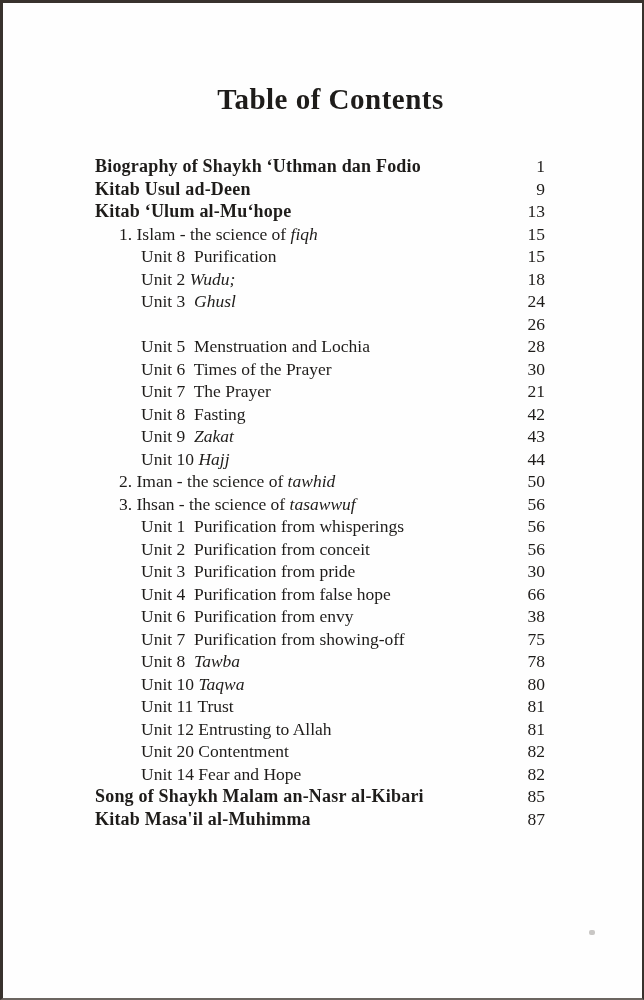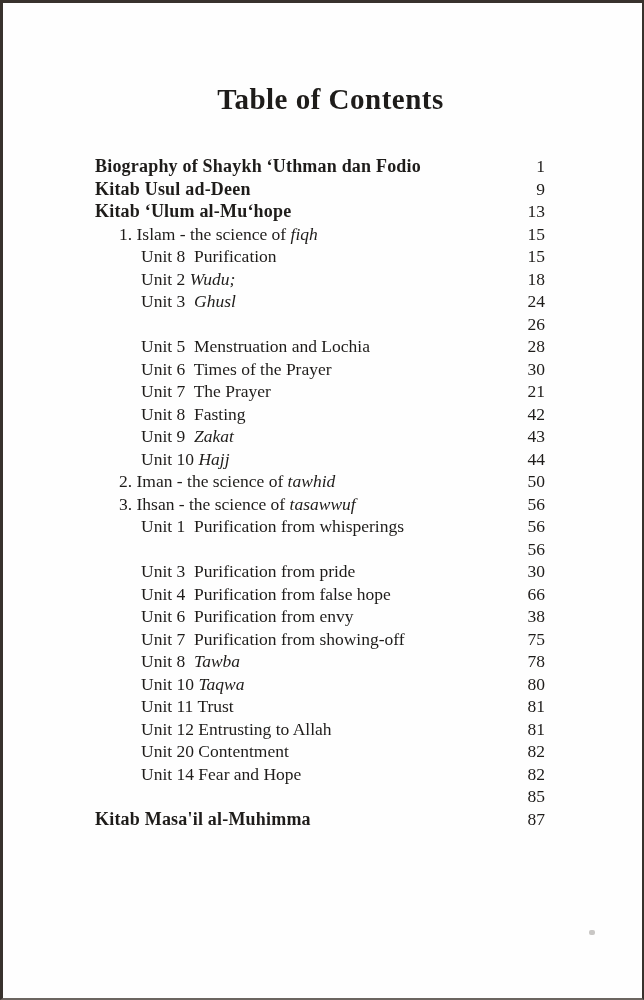--- a/index.html
+++ b/index.html
@@ -134,20 +134,21 @@
       </div>
       <div class="row i1">
         <span class="label">3. Ihsan - the science of <i>tasawwuf</i></span>
         <span class="page-num">56</span>
       </div>
       <div class="row i2">
         <span class="label">Unit 1  Purification from whisperings</span>
         <span class="page-num">56</span>
       </div>
       <div class="row i2">
+        <span class="label">Unit 2  Purification from conceit</span>
         <span class="page-num">56</span>
       </div>
       <div class="row i2">
         <span class="label">Unit 3  Purification from pride</span>
         <span class="page-num">30</span>
       </div>
       <div class="row i2">
         <span class="label">Unit 4  Purification from false hope</span>
         <span class="page-num">66</span>
       </div>
@@ -177,20 +178,21 @@
       </div>
       <div class="row i2">
         <span class="label">Unit 20 Contentment</span>
         <span class="page-num">82</span>
       </div>
       <div class="row i2">
         <span class="label">Unit 14 Fear and Hope</span>
         <span class="page-num">82</span>
       </div>
       <div class="row b">
+        <span class="label">Song of Shaykh Malam an-Nasr al-Kibari</span>
         <span class="page-num">85</span>
       </div>
       <div class="row b">
         <span class="label">Kitab Masa'il al-Muhimma</span>
         <span class="page-num">87</span>
       </div>
     </div>
   <div class="speck"></div>
 </div>
 

